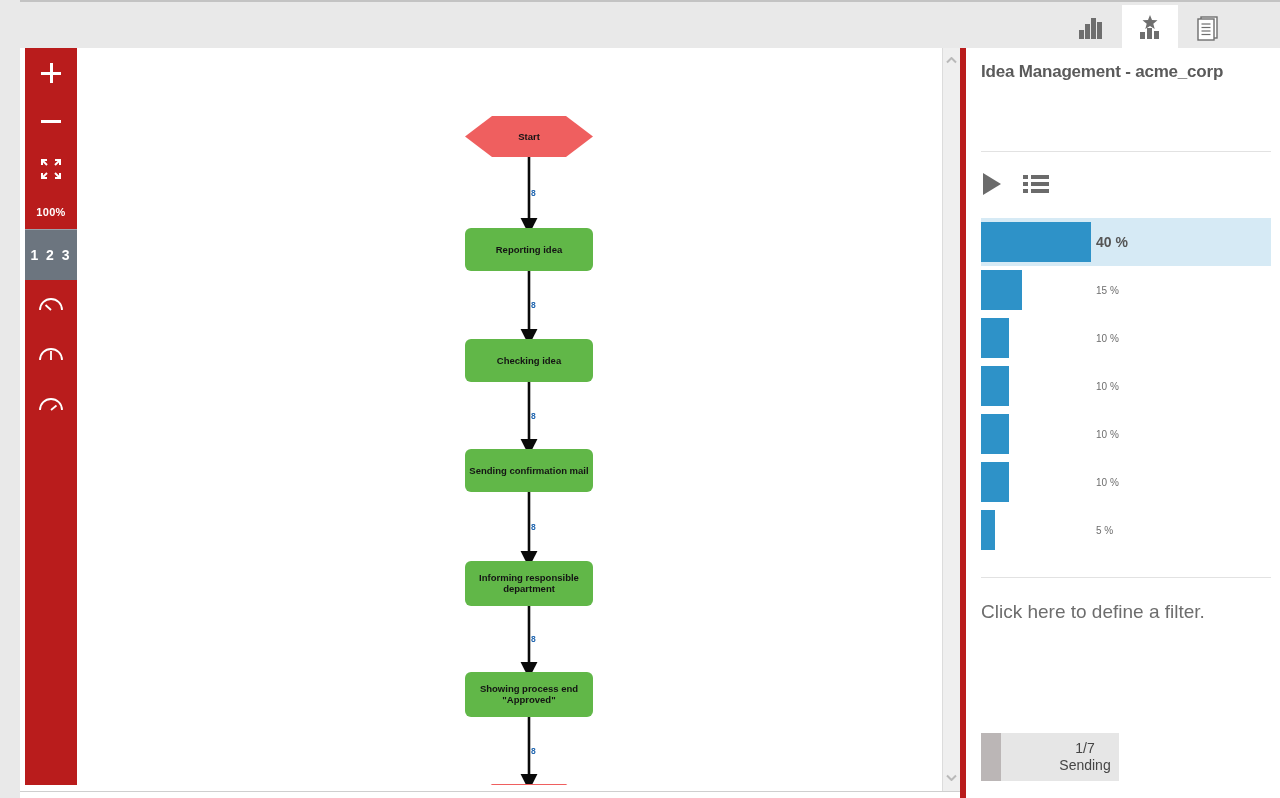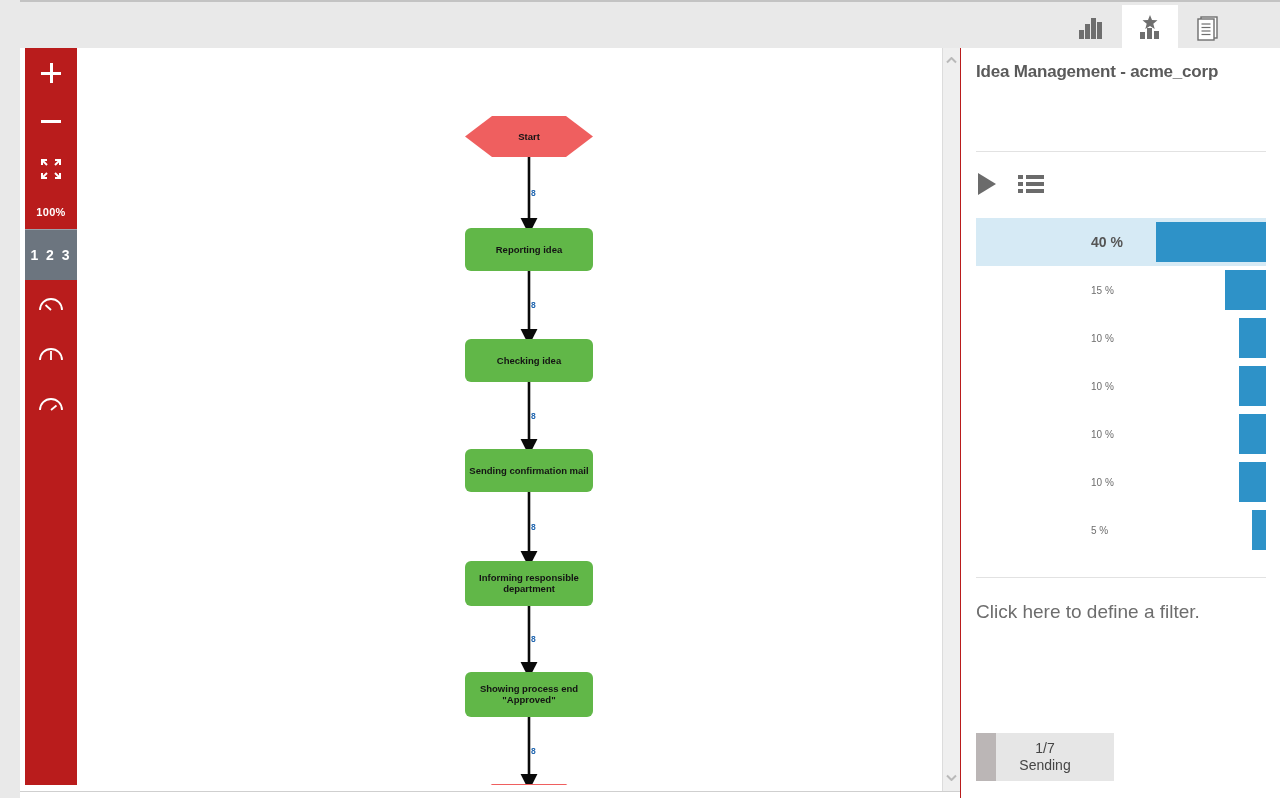--- a/index.html
+++ b/index.html
@@ -151,21 +151,21 @@
   }
   .vscroll-arrow.up { top: 4px; }
   .vscroll-arrow.down { bottom: 6px; }
 
   
   .side-panel {
     position: absolute;
     left: 960px; top: 48px;
     width: 320px; height: 750px;
     background: #ffffff;
-    border-left: 1px solid #b91c1c;
+    border-left: 6px solid #b91c1c;
     box-sizing: border-box;
   }
   .panel-title {
     position: absolute;
     left: 15px; top: 14px;
     width: 290px;
     font-size: 17px;
     font-weight: bold;
     color: #5a5a5a;
     letter-spacing: -.2px;
@@ -196,21 +196,20 @@
     position: absolute;
     left: 15px; top: 170px;
     width: 290px;
   }
   .variant-row {
     position: relative;
     height: 48px;
     display: flex;
     align-items: center;
     cursor: pointer;
-    justify-content: flex-end;
   }
   .variant-row.selected { background: #d6eaf5; }
   .variant-bar {
     background: #2e92c8;
     height: 40px;
     flex: none;
   }
   .variant-pct {
     position: absolute;
     left: 115px;
@@ -254,20 +253,21 @@
   .counter-text {
     position: relative;
     width: 138px; height: 48px;
     display: flex;
     flex-direction: column;
     align-items: center;
     justify-content: center;
     font-size: 14px;
     color: #454545;
     line-height: 17px;
+    padding-left: 35px;
   }
 </style>
 </head>
 <body>
 
 <div id="app">
 
   <div class="left-gutter"></div>
 
   <div class="header">

